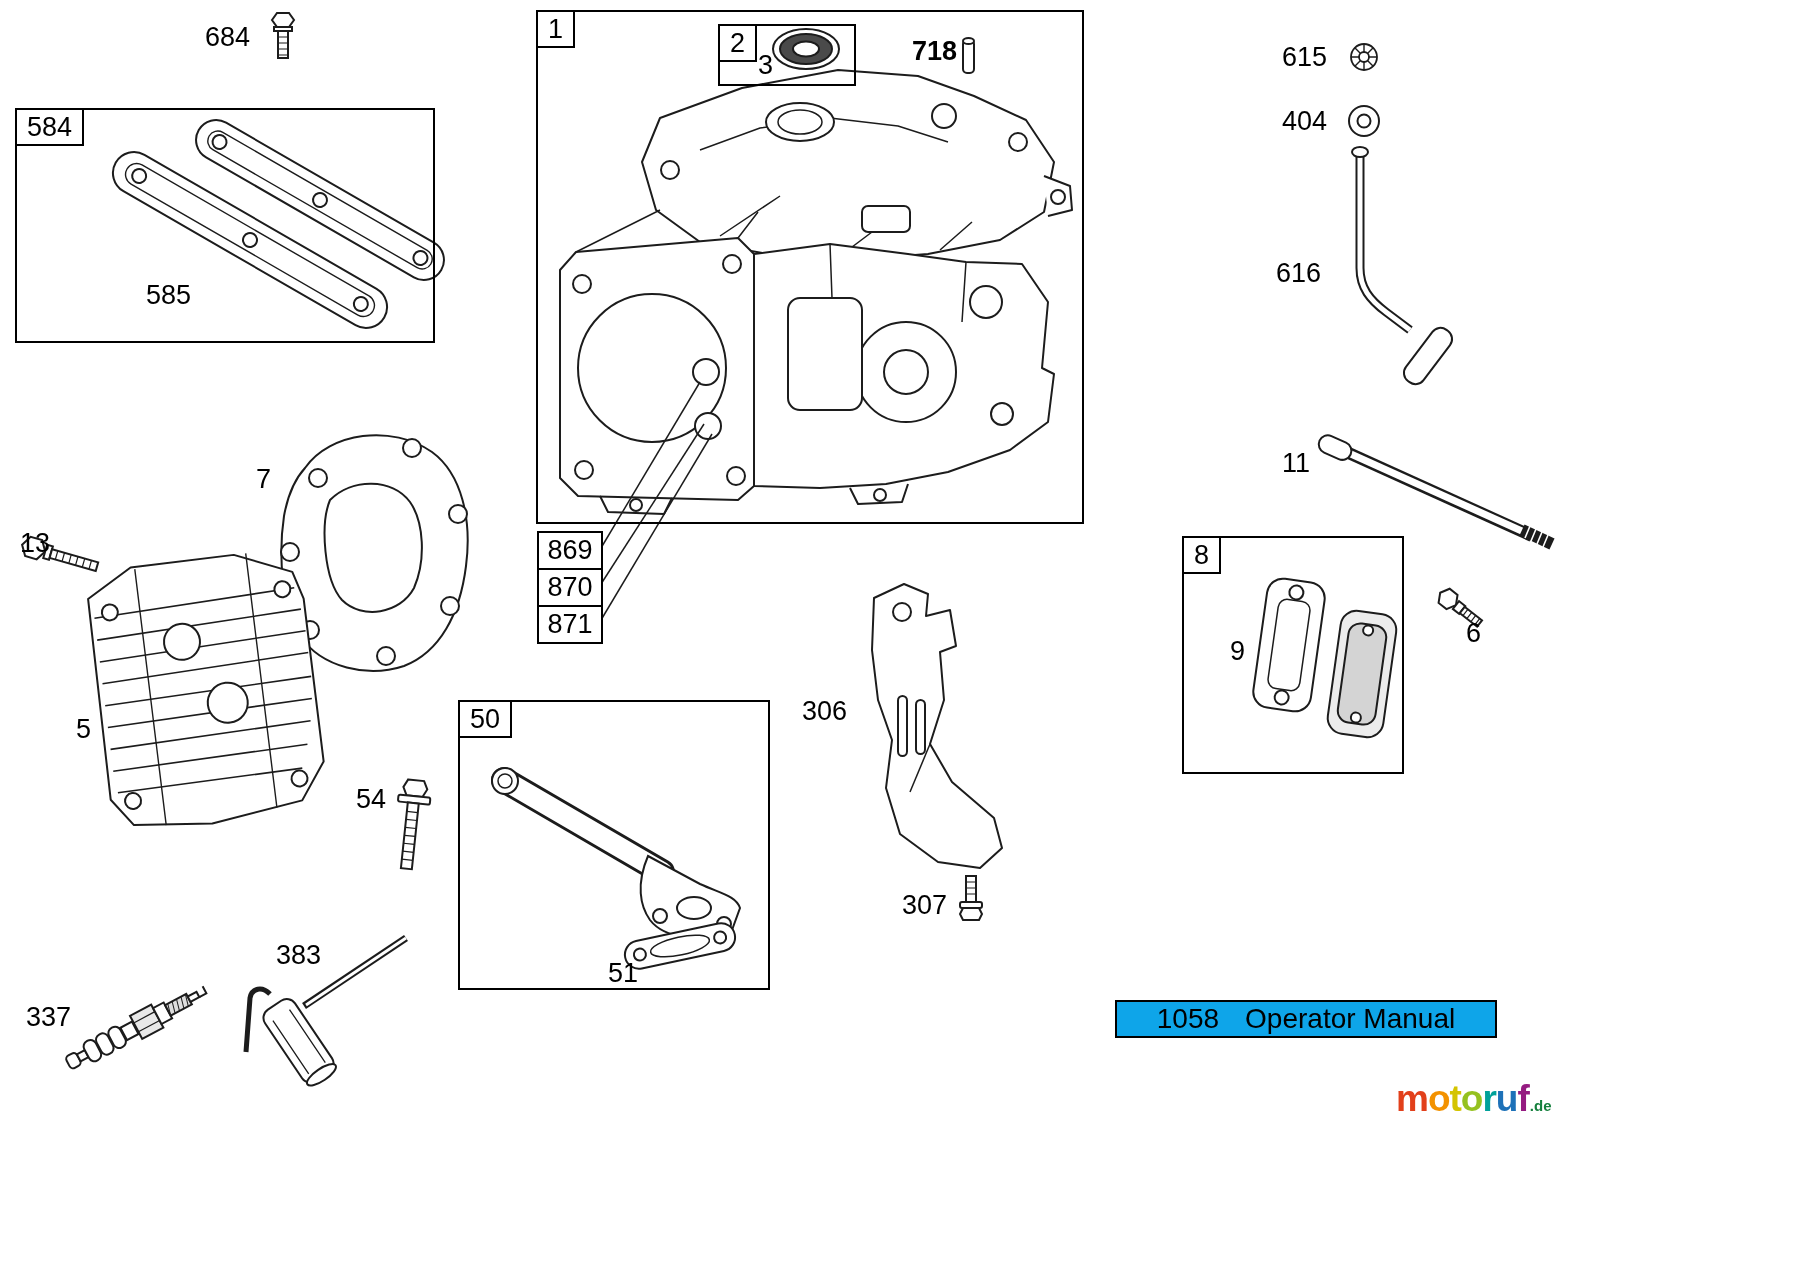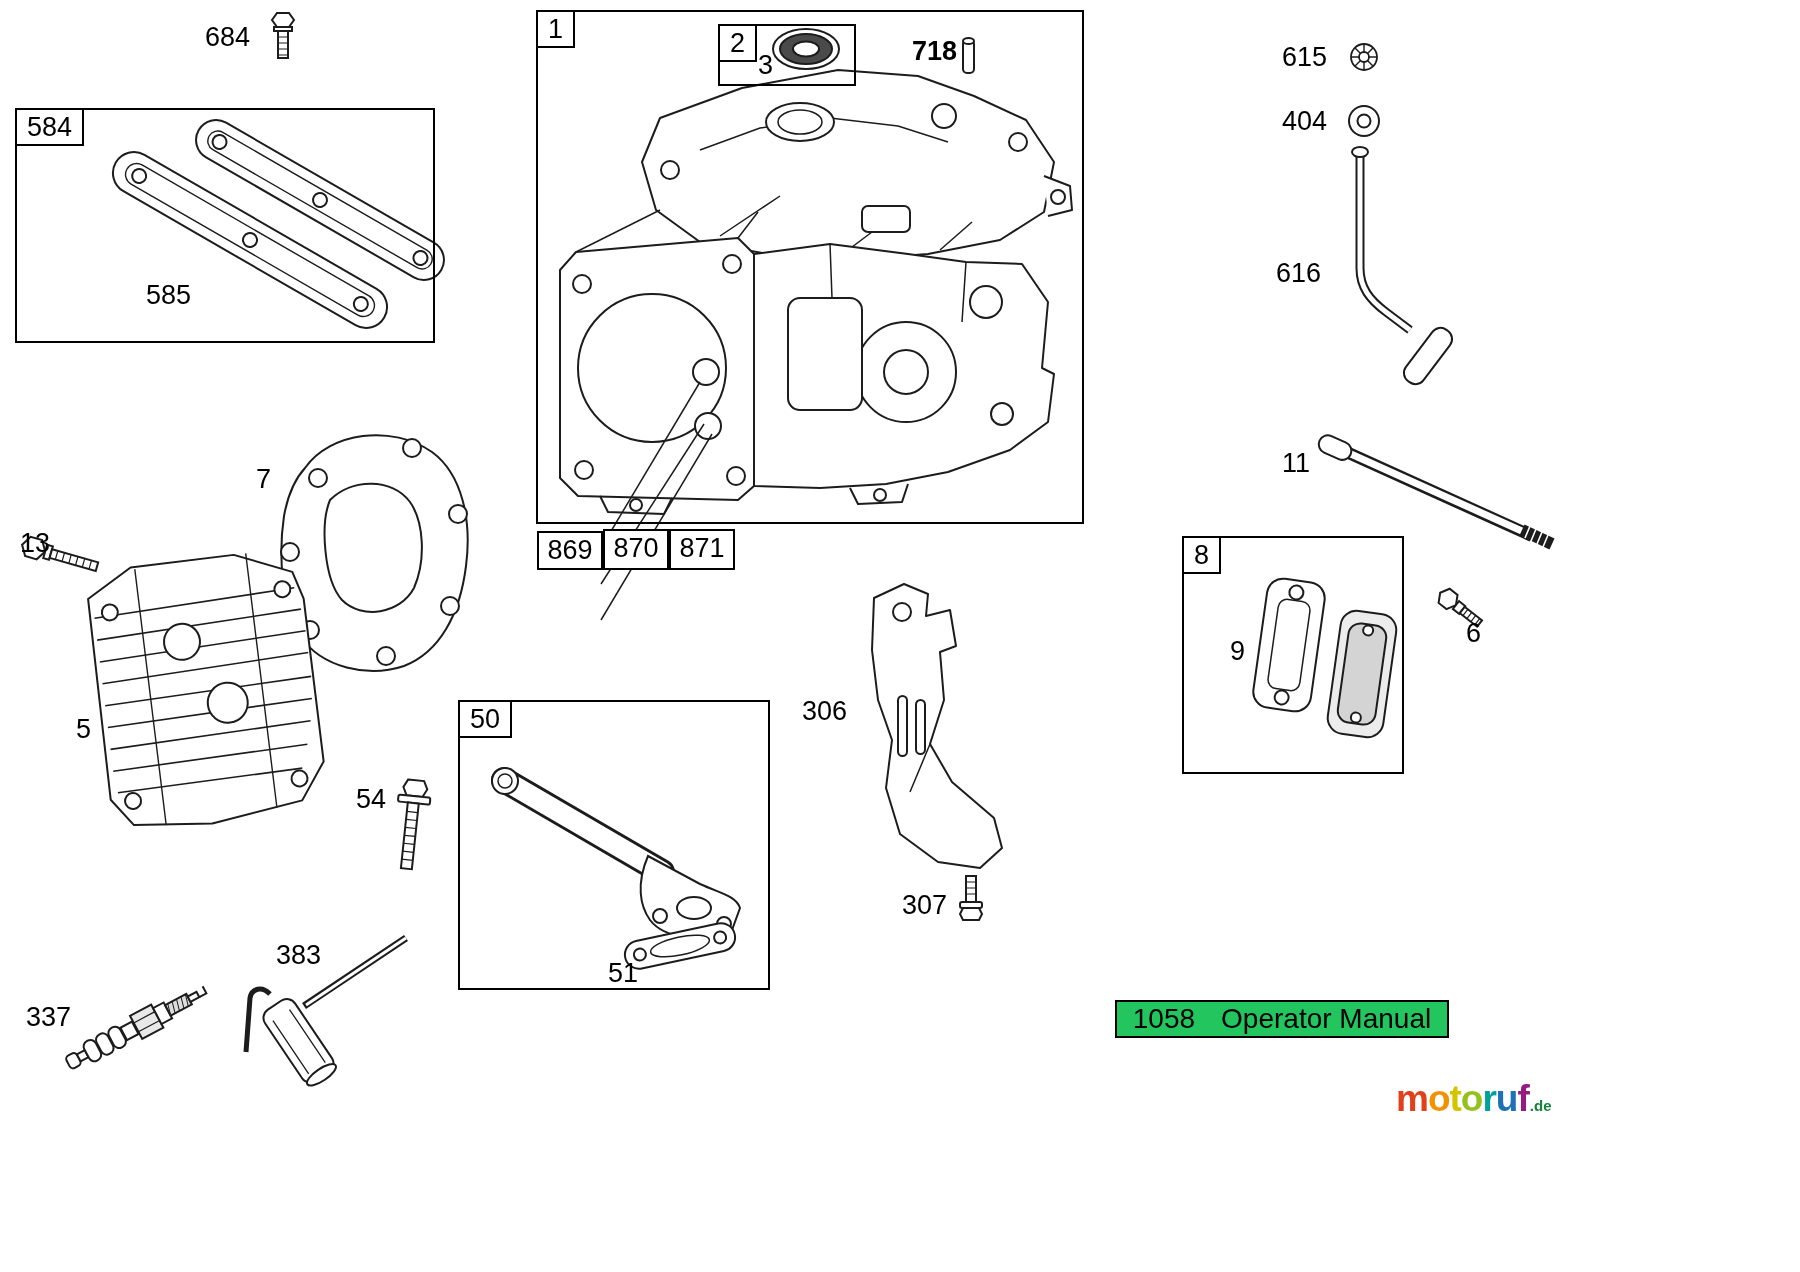--- a/index.html
+++ b/index.html
@@ -8,30 +8,30 @@
     position:relative; width:1800px; height:1272px; background:#ffffff;
     font-family:"Liberation Sans", sans-serif; color:#000; overflow:hidden;
   }
   svg.layer { position:absolute; left:0; top:0; }
   .frame { position:absolute; border:2px solid #000; background:transparent; }
   .frame-label {
     position:absolute; left:-2px; top:-2px; border:2px solid #000; background:#fff;
     padding:1px 10px; font-size:27px; line-height:32px;
   }
   .plabel { position:absolute; font-size:27px; line-height:30px; white-space:nowrap; }
-  .ref-stack { position:absolute; left:537px; top:531px; display:flex; flex-direction:row; }
+  .ref-stack { position:absolute; left:537px; top:531px; display:flex; flex-direction:column; }
   .ref-box {
     width:66px; border:2px solid #000; background:#fff; text-align:center;
     font-size:27px; padding:2px 0;
   }
   .ref-box + .ref-box { margin-top:-2px; }
   .manual-box {
-    position:absolute; left:1115px; top:1000px; width:334px; height:38px;
+    position:absolute; left:1115px; top:1000px; width:382px; height:38px;
     border:2px solid #000; display:flex; align-items:center; justify-content:center;
-    gap:26px; font-size:28px; background:#22c55e;
+    gap:26px; font-size:28px; background:#0ea5e9;
   }
   .footer {
     position:absolute; left:400px; top:1094px; width:820px; text-align:center; font-size:29px;
   }
   .logo { position:absolute; left:1396px; top:1078px; display:inline-flex; align-items:baseline;
           font-weight:bold; font-size:37px; letter-spacing:-1px; }
   .logo .suffix { font-size:15px; margin-left:1px; letter-spacing:0; }
 </style>
 </head>
 <body>

